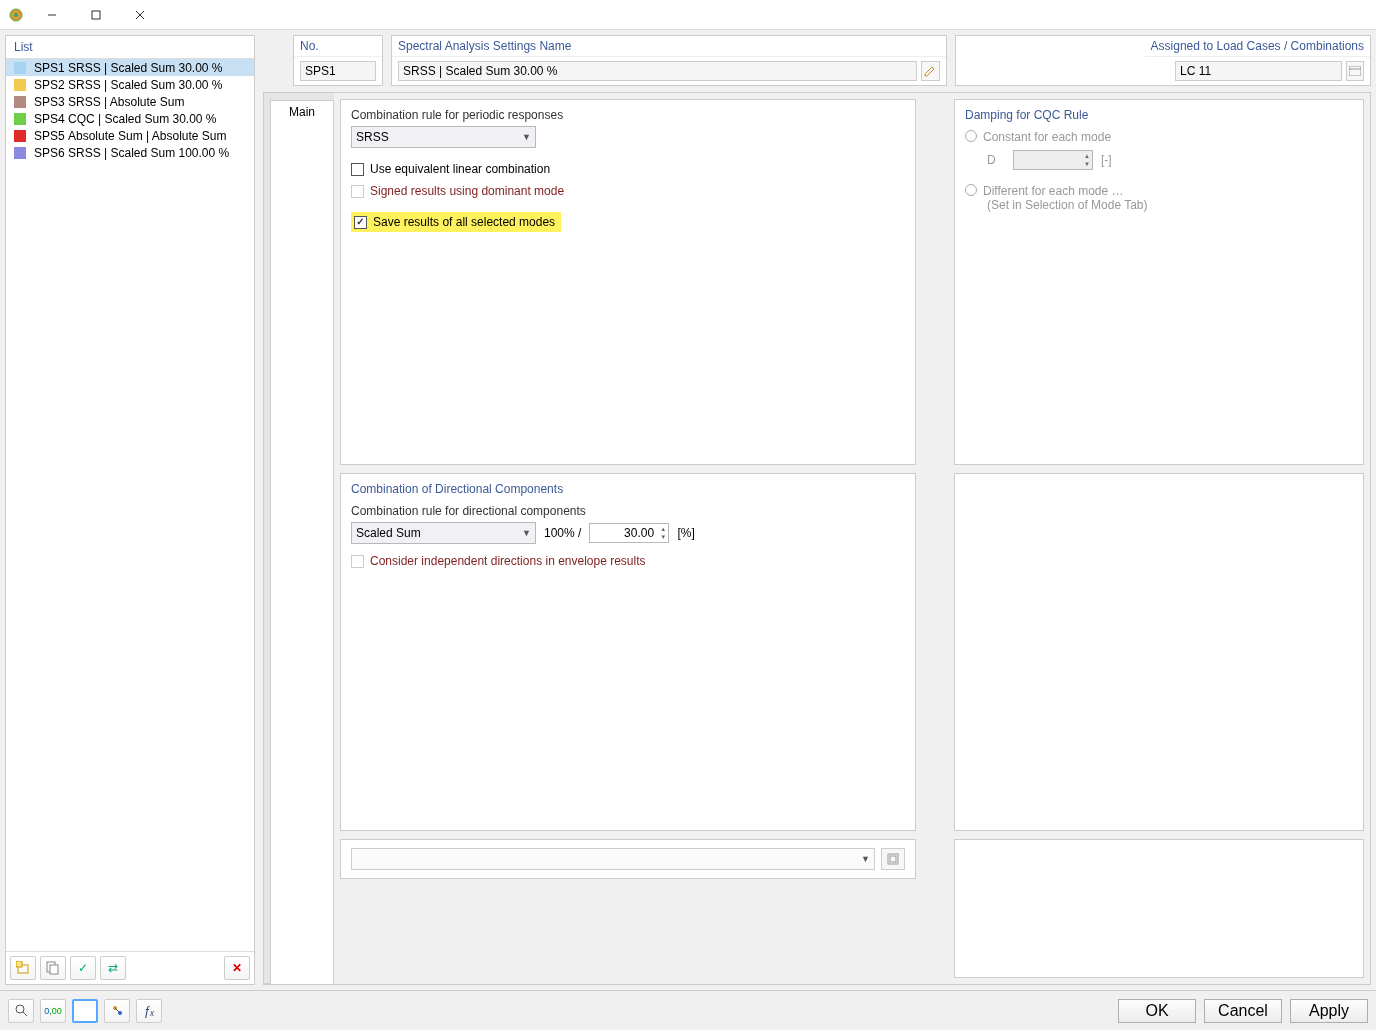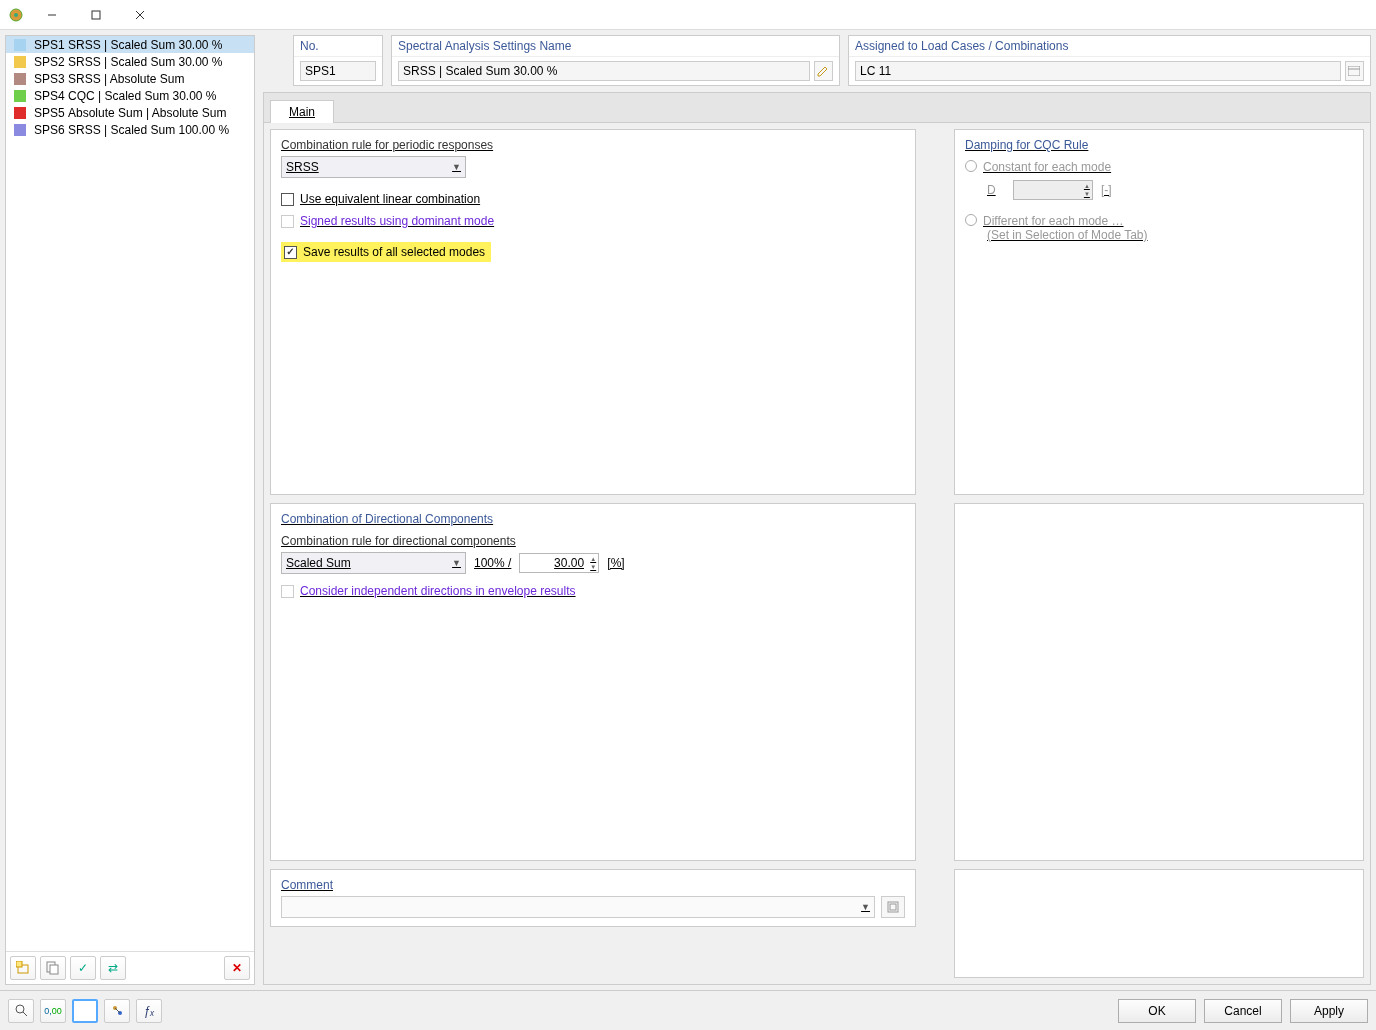--- a/index.html
+++ b/index.html
@@ -78,32 +78,32 @@
 }
 .icon-btn.danger { color: #d00; font-weight: bold; }
 .right-area { flex: 1; display: flex; flex-direction: column; gap: 6px; }
 .top-fields { display: flex; gap: 8px; padding-left: 30px; }
 .field-group {
   background: #fff; border: 1px solid #ccc;
   display: flex; flex-direction: column;
 }
 .fg-no { width: 90px; }
 .fg-name { flex: 1; }
-.fg-asg { width: 523px; }
+.fg-asg { width: 416px; align-items: flex-end; }
 .fg-head { padding: 3px 6px; color: #3b5998; font-size: 12px; border-bottom: 1px solid #eee;}
 .fg-body { padding: 4px 6px; display: flex; align-items: center; gap: 4px; }
 .fg-body input[type="text"] {
   width: 100%; border: 1px solid #ccc; background: #f5f5f5;
   padding: 2px 4px; font-size: 12px;
 }
 .inline-icon-btn {
   width: 20px; height: 20px; border: 1px solid #ccc; background: #f7f7f7;
   display: flex; align-items: center; justify-content: center; font-size: 11px;
 }
-.tabs-wrap { flex: 1; background: #f0f0f0; border: 1px solid #ccc; display: flex; flex-direction: column; text-decoration: underline; }
+.tabs-wrap { flex: 1; background: #f0f0f0; border: 1px solid #ccc; display: flex; flex-direction: row; }
 .tab-strip { display: flex; background: #e5e5e5; border-bottom: 1px solid #ccc; padding-top: 6px; padding-left: 6px;}
 .tab {
   padding: 4px 18px;
   background: #fff;
   border: 1px solid #ccc;
   border-bottom: none;
   font-size: 12px;
   position: relative;
   top: 1px;
 }
@@ -115,21 +115,21 @@
   background: #fff; border: 1px solid #ccc; padding: 8px 10px;
 }
 .panel-title { color: #3b5998; font-size: 12px; margin-bottom: 8px; }
 .lbl { font-size: 12px; color: #333; margin-bottom: 4px; display: block; }
 .select {
   width: 185px; height: 22px; border: 1px solid #b8b8b8; background: #f0f0f5;
   padding: 0 4px; font-size: 12px;
   display: flex; align-items: center; justify-content: space-between;
 }
 .row-chk { display: flex; align-items: center; gap: 6px; margin-top: 8px; }
-.row-chk.disabled { color: #6d28d9; }
+.row-chk.disabled { color: #7f1d1d; }
 .row-chk.disabled .chk { border-color: #ccc; }
 .chk {
   width: 13px; height: 13px; border: 1px solid #555; background: #fff;
   display: inline-flex; align-items: center; justify-content: center; font-size: 10px;
 }
 .chk.checked::after { content: "✓"; color: #333; font-weight: bold; line-height: 1; }
 .hl { background: #fff25c; display: inline-flex; padding: 3px 6px 3px 3px; align-items: center; gap: 6px; margin-top: 14px;}
 .numbox {
   width: 80px; border: 1px solid #b8b8b8; background: #fff;
   display: flex; align-items: center; height: 20px;
@@ -146,21 +146,21 @@
   display: flex; align-items: center; justify-content: flex-end; padding: 0 4px;
 }
 .bottom-bar {
   height: 40px; background: #f0f0f0; border-top: 1px solid #ccc;
   display: flex; align-items: center; padding: 0 8px;
 }
 .bottom-left { display: flex; gap: 6px; }
 .bottom-right { margin-left: auto; display: flex; gap: 8px; }
 .btn {
   min-width: 78px; height: 24px; border: 1px solid #adadad;
-  background: linear-gradient(#fdfdfd,#ececec); font-size: 12px;
+  background: linear-gradient(#fdfdfd,#ececec); font-size: 16px;
 }
 .flex1 { flex: 1; }
 .dir-row { display: flex; align-items: center; gap: 8px; }
 .chev { font-size: 9px; color: #555; }
 </style>
 </head>
 <body>
 
 <div class="titlebar">
   <span class="titlebar-icon">
@@ -185,20 +185,21 @@
           <line x1="1" y1="1" x2="9" y2="9" stroke="#333"></line>
           <line x1="9" y1="1" x2="1" y2="9" stroke="#333"></line>
         </svg>
       </div>
   </div>
 </div>
 
 <div class="content-row">
 
   <div class="left-panel">
+    <div class="panel-header">List</div>
     <div class="list-body" id="list-body">
         <div class="list-row selected">
           <span class="swatch" style="background: rgb(166, 211, 240);"></span>
           <span class="list-id">SPS1</span>
           <span>SRSS | Scaled Sum 30.00 %</span>
         </div>
         <div class="list-row">
           <span class="swatch" style="background: rgb(242, 201, 76);"></span>
           <span class="list-id">SPS2</span>
           <span>SRSS | Scaled Sum 30.00 %</span>
@@ -326,21 +327,20 @@
               </div>
               <span>[%]</span>
             </div>
             <div class="row-chk disabled" style="margin-top:10px">
               <span class="chk"></span>
               <span>Consider independent directions in envelope results</span>
             </div>
           </div>
 
           <div class="panel comment-panel">
-            <div class="panel-title" style="margin-bottom:4px">Comment</div>
             <div class="comment-body">
               <div class="combo">
                   <span class="chev">▼</span>
                 </div>
               <div class="inline-icon-btn" style="width:24px;height:22px">
                   <svg width="12" height="12">
                     <rect x="1" y="1" width="10" height="10" fill="none" stroke="#999"></rect>
                     <rect x="3" y="3" width="6" height="6" fill="none" stroke="#999"></rect>
                   </svg>
                 </div>

